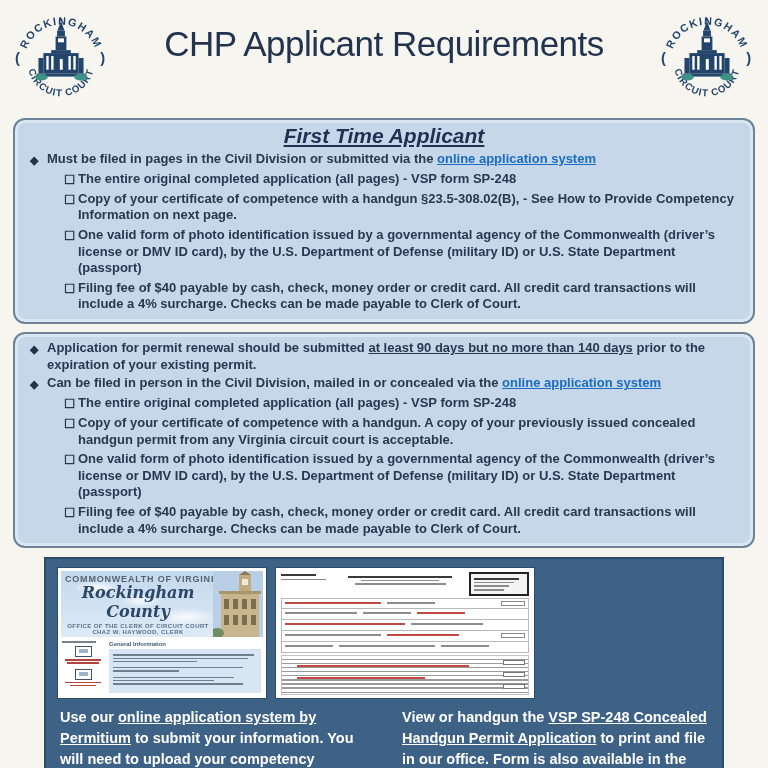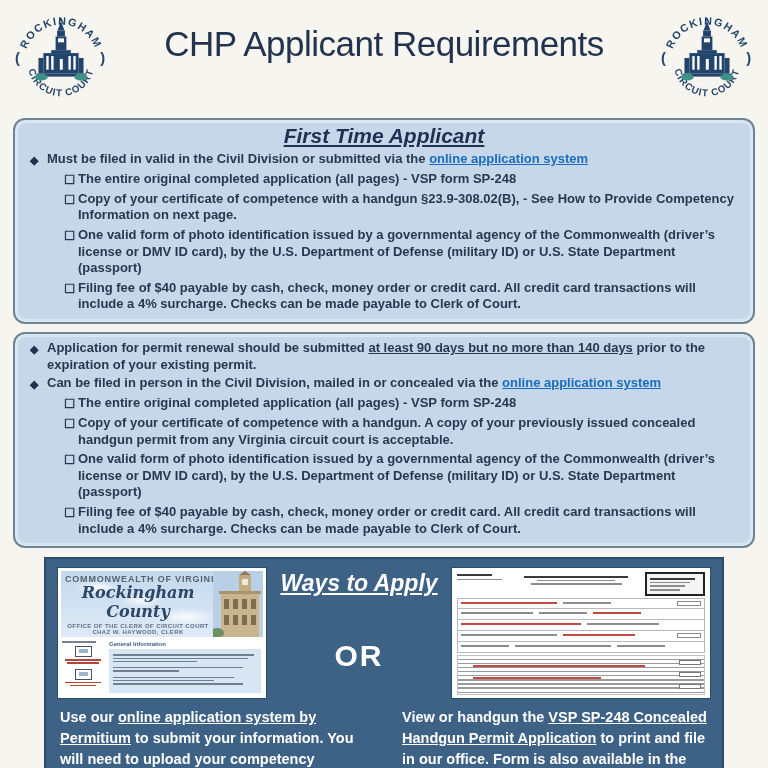--- a/index.html
+++ b/index.html
@@ -195,30 +195,30 @@
         <ellipse cx="70" cy="70.5" rx="6.5" ry="3.5" fill="#3f9287"></ellipse>
       </g>
     </svg>
   </div>
 
   <div class="panel">
     <div class="panel-title">First Time Applicant</div>
 
     <div class="bullet">
       <span class="diamond">◆</span>
-      <div class="btext"><span>Must be filed in valid in the Civil Division or submitted via the </span><span class="lk">online application system</span></div>
+      <div class="btext"><span>Must be filed in pages in the Civil Division or submitted via the </span><span class="lk">online application system</span></div>
     </div>
 
     <div class="chk">
       <span class="box">☐</span>
       <div class="ctext">The entire original completed application (all pages) - VSP form SP-248</div>
     </div>
     <div class="chk">
       <span class="box">☐</span>
-      <div class="ctext">Copy of your certificate of competence with a handgun §23.9-308.02(B),  - See How to Provide Competency Information on next page.</div>
+      <div class="ctext">Copy of your certificate of competence with a handgun §23.5-308.02(B),  - See How to Provide Competency Information on next page.</div>
     </div>
     <div class="chk">
       <span class="box">☐</span>
       <div class="ctext">One valid form of photo identification issued by a governmental agency of the Commonwealth (driver’s license or DMV ID card), by the U.S. Department of Defense (military ID) or U.S. State Department (passport)</div>
     </div>
     <div class="chk">
       <span class="box">☐</span>
       <div class="ctext">Filing fee of $40 payable by cash, check, money order or credit card. All credit card transactions will include a 4% surcharge. Checks can be made payable to Clerk of Court.</div>
     </div>
   </div>
@@ -307,24 +307,20 @@
               <div class="wp-line g4" style="margin-top:5px;"></div>
               <div class="wp-line g7"></div>
               <div class="wp-line g5" style="margin-top:5px;"></div>
               <div class="wp-line g6"></div>
               <div class="wp-line g4"></div>
             </div>
           </div>
         </div>
       </div>
 
-      <div class="center-col">
-        <div class="ways-title">Ways to Apply</div>
-        <div class="or-label">OR</div>
-      </div>
 
       <div class="formprev">
         <div class="fp-head">
           <div class="fp-head-l">
             <div class="fg dark w70"></div>
             <div class="fg w90"></div>
           </div>
           <div class="fp-head-c">
             <div class="fg dark w80"></div>
             <div class="fg w60"></div>

